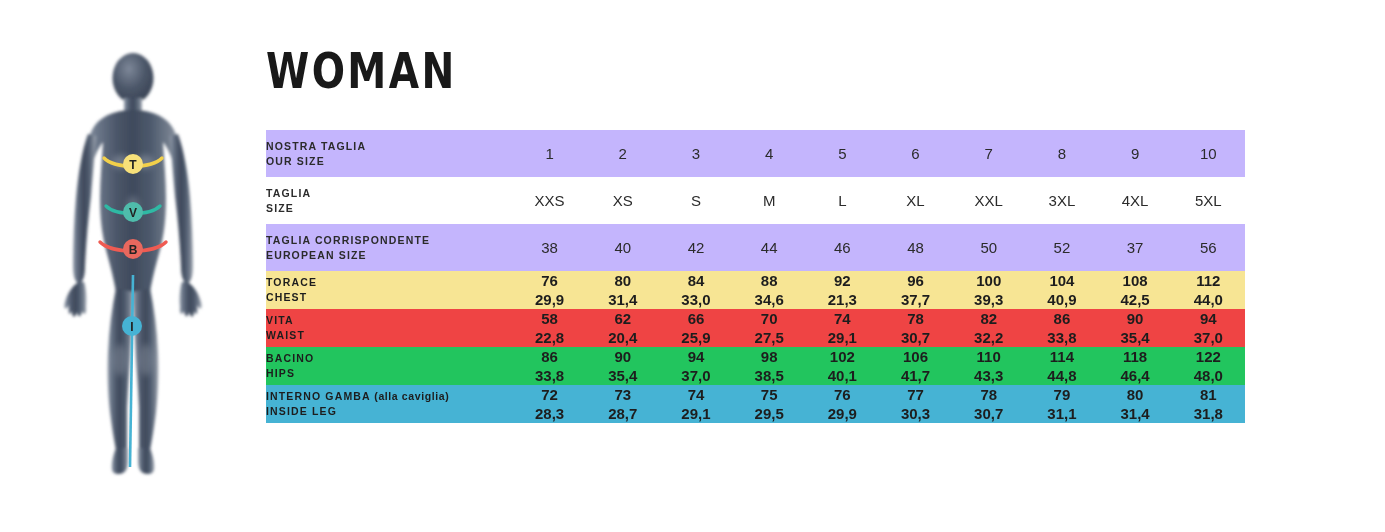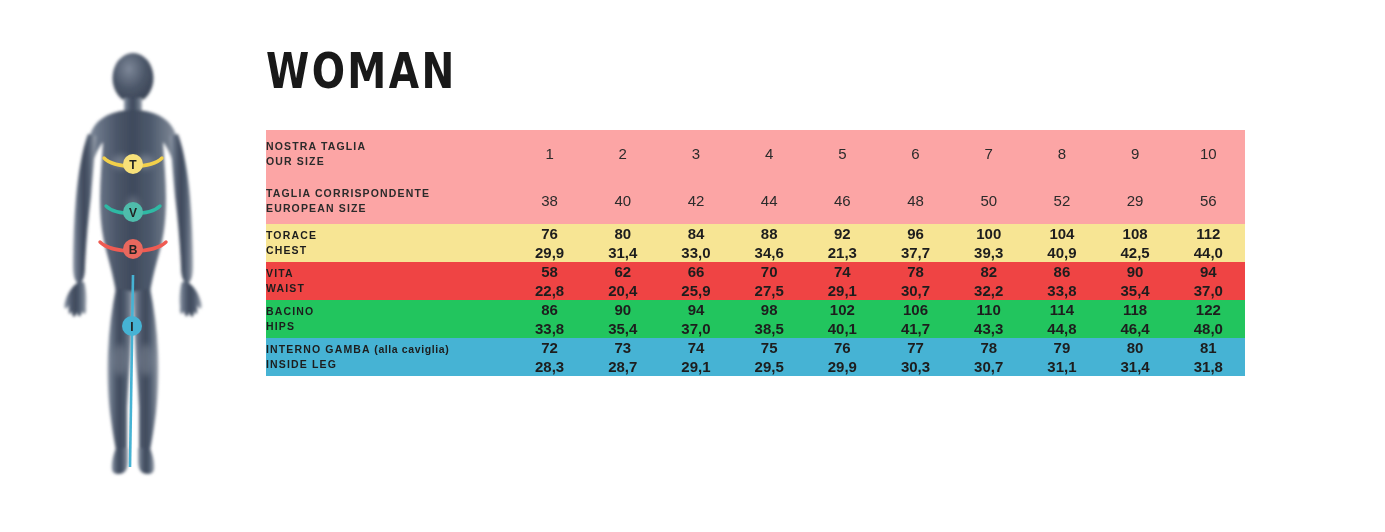--- a/index.html
+++ b/index.html
@@ -82,21 +82,21 @@
   }
 
   .val-cell {
     text-align: center;
     font-size: 15px;
     color: #2b2b2b;
     font-weight: 400;
   }
 
   
-  tr.row-gray  { background: #fca5a5; margin-left: 30px; }
+  tr.row-gray  { background: #c4b5fd; margin-left: 30px; }
   tr.row-white { background: #ffffff; }
 
   tr.row-gray .val-cell,
   tr.row-white .val-cell { line-height: 47px; }
 
   
   tr.row-color .label-cell { padding-left: 10px; }
   tr.row-color .val-cell {
     font-weight: 700;
     font-size: 15px;
@@ -242,34 +242,50 @@
           <td class="val-cell">2</td>
           <td class="val-cell">3</td>
           <td class="val-cell">4</td>
           <td class="val-cell">5</td>
           <td class="val-cell">6</td>
           <td class="val-cell">7</td>
           <td class="val-cell">8</td>
           <td class="val-cell">9</td>
           <td class="val-cell">10</td>
         </tr>
+        <tr class="row-white">
+          <td class="label-cell">
+            <span class="lbl">TAGLIA</span>
+            <span class="lbl">SIZE</span>
+          </td>
+          <td class="val-cell">XXS</td>
+          <td class="val-cell">XS</td>
+          <td class="val-cell">S</td>
+          <td class="val-cell">M</td>
+          <td class="val-cell">L</td>
+          <td class="val-cell">XL</td>
+          <td class="val-cell">XXL</td>
+          <td class="val-cell">3XL</td>
+          <td class="val-cell">4XL</td>
+          <td class="val-cell">5XL</td>
+        </tr>
         <tr class="row-gray">
           <td class="label-cell">
             <span class="lbl">TAGLIA CORRISPONDENTE</span>
             <span class="lbl">EUROPEAN SIZE</span>
           </td>
           <td class="val-cell">38</td>
           <td class="val-cell">40</td>
           <td class="val-cell">42</td>
           <td class="val-cell">44</td>
           <td class="val-cell">46</td>
           <td class="val-cell">48</td>
           <td class="val-cell">50</td>
           <td class="val-cell">52</td>
-          <td class="val-cell">29</td>
+          <td class="val-cell">37</td>
           <td class="val-cell">56</td>
         </tr>
         <tr class="row-color" style="background: rgb(247, 229, 148);">
           <td class="label-cell">
             <span class="lbl">TORACE</span>
             <span class="lbl">CHEST</span>
           </td>
           <td class="val-cell">
             <span class="stack">76</span>
             <span class="stack">29,9</span>

